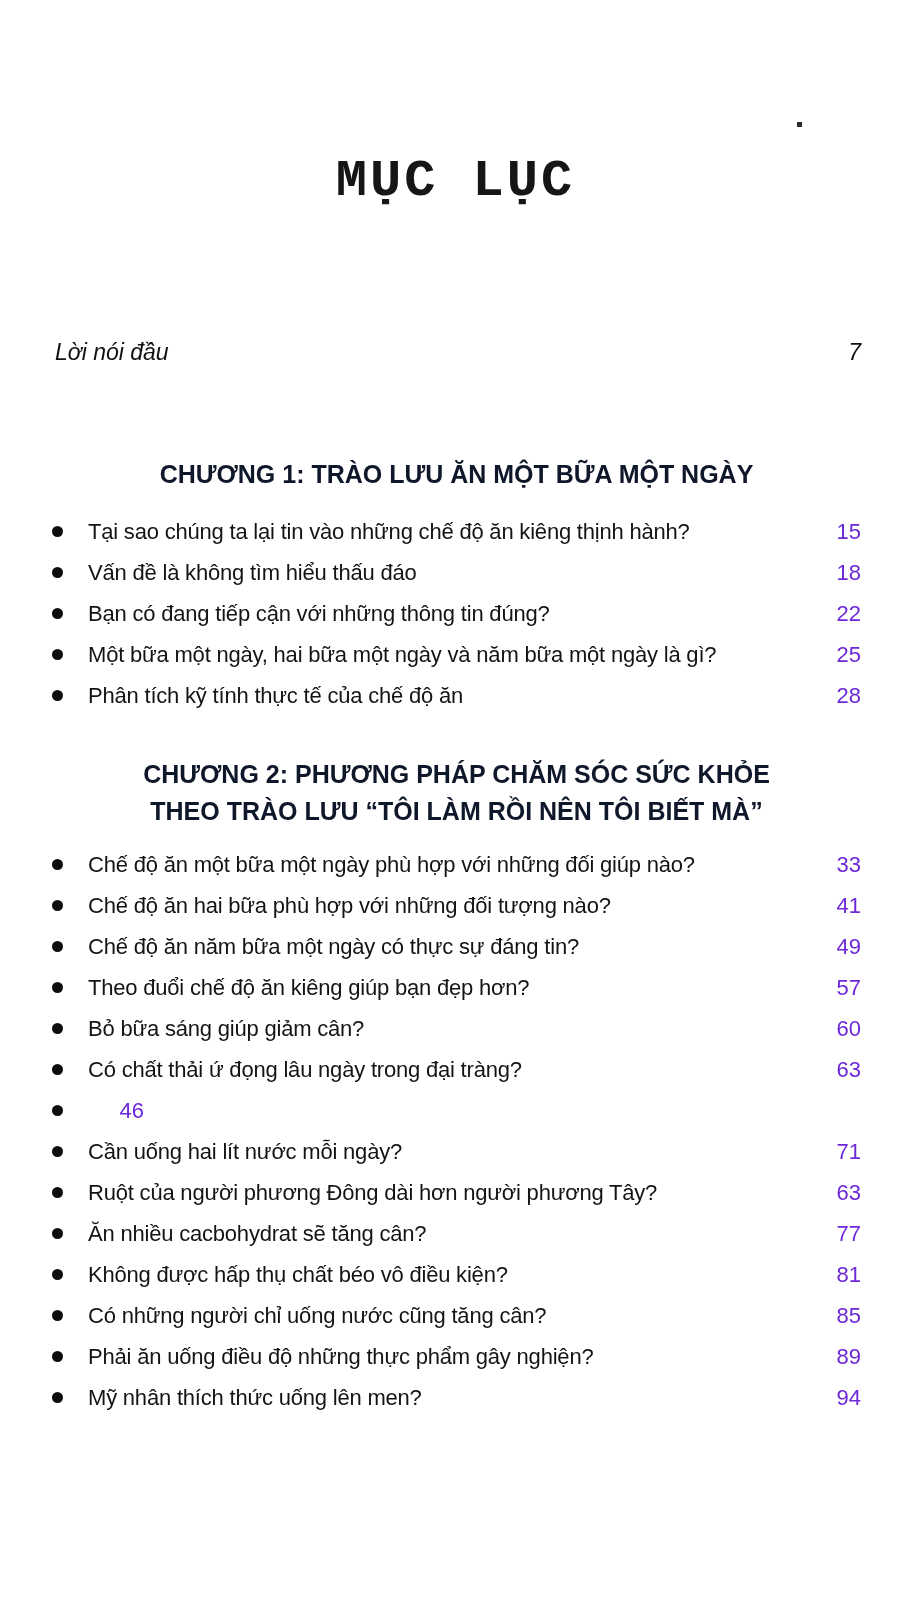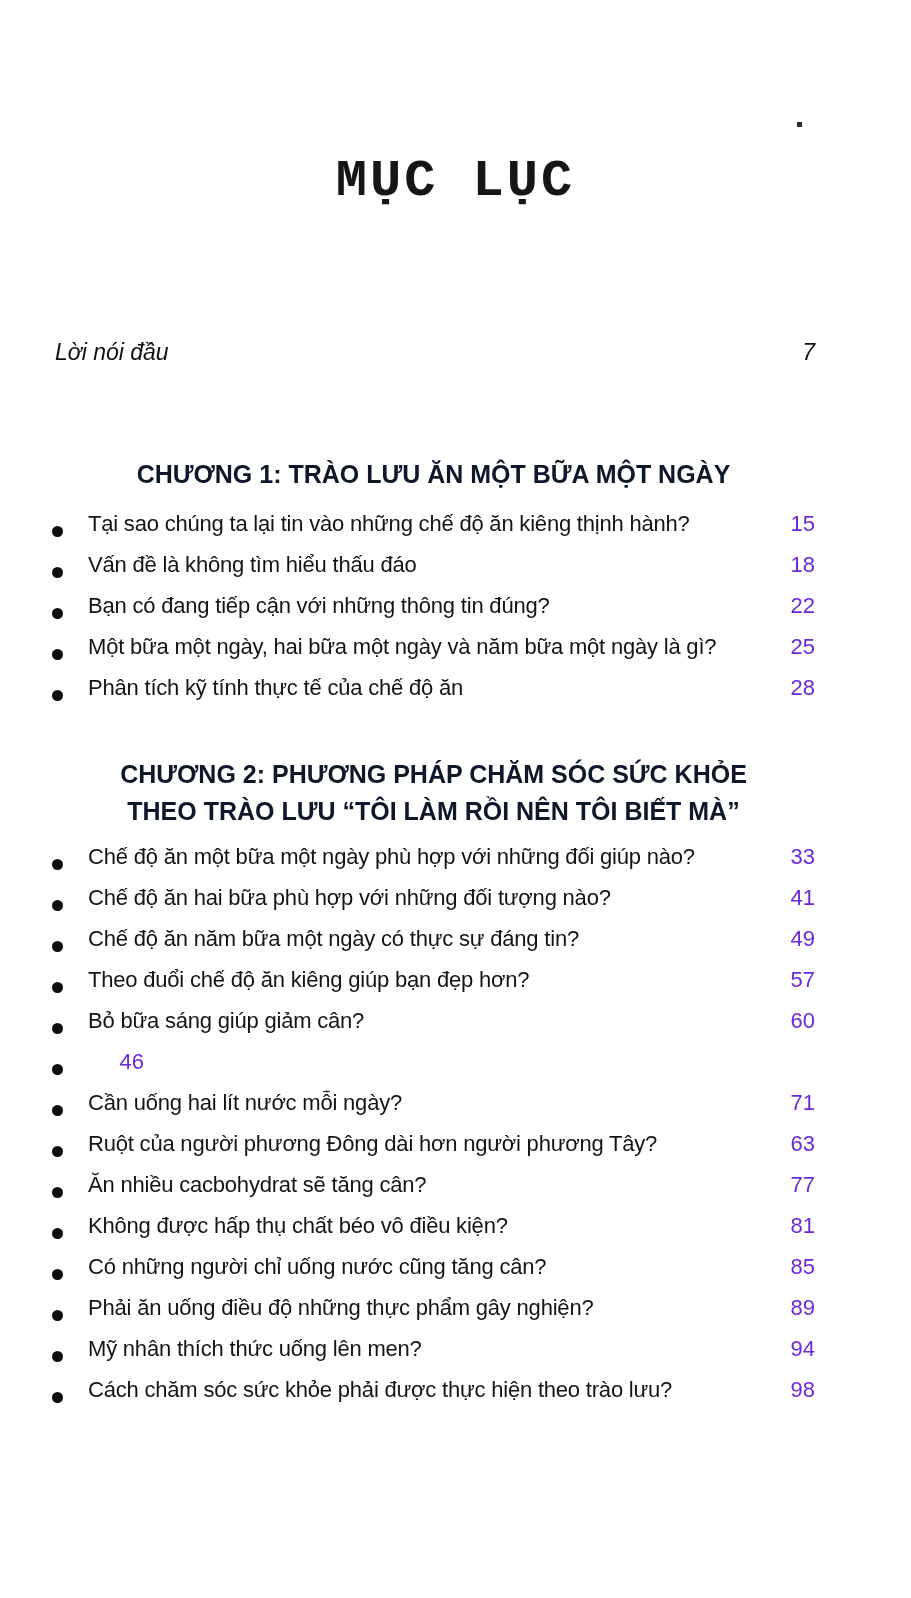--- a/index.html
+++ b/index.html
@@ -24,21 +24,21 @@
     margin-top: 152px;
     text-align: center;
     font-family: Liberation Mono, monospace;
     font-weight: 700;
     font-size: 52px;
     letter-spacing: 3px;
     color: #161616;
   }
   .content {
     margin-left: 52px;
-    margin-right: 96px; 
+    margin-right: 50px; 
   }
   .preface-row {
     margin-top: 128px;
     display: flex;
     align-items: baseline;
   }
   .preface-label {
     font-style: italic;
     font-size: 23px;
     margin-left: 3px;
@@ -56,21 +56,21 @@
     font-size: 25px;
     line-height: 37px;
     color: #0f172a;
   }
   .chapter-heading.first { margin-top: 90px; }
   .chapter-heading.second { margin-top: 40px; }
   .toc-list { margin-top: 18px; }
   .toc-list.second { margin-top: 14px; }
   .row {
     display: flex;
-    align-items: flex-start;
+    align-items: center;
     height: 41px;
     font-size: 22px;
   }
   .bullet {
     width: 11px;
     height: 11px;
     border-radius: 50%;
     background: #0d0d0d;
     align-self: center;
     flex: 0 0 11px;
@@ -159,20 +159,25 @@
       <span class="row-title">Theo đuổi chế độ ăn kiêng giúp bạn đẹp hơn?</span>
       <span class="row-page">57</span>
     </div>
     <div class="row">
       <span class="bullet"></span>
       <span class="row-title">Bỏ bữa sáng giúp giảm cân?</span>
       <span class="row-page">60</span>
     </div>
     <div class="row">
       <span class="bullet"></span>
+      <span class="row-title">Có chất thải ứ đọng lâu ngày trong đại tràng?</span>
+      <span class="row-page">63</span>
+    </div>
+    <div class="row">
+      <span class="bullet"></span>
       <span class="row-page">46</span>
     </div>
     <div class="row">
       <span class="bullet"></span>
       <span class="row-title">Cần uống hai lít nước mỗi ngày?</span>
       <span class="row-page">71</span>
     </div>
     <div class="row">
       <span class="bullet"></span>
       <span class="row-title">Ruột của người phương Đông dài hơn người phương Tây?</span>
@@ -196,20 +201,15 @@
     <div class="row">
       <span class="bullet"></span>
       <span class="row-title">Phải ăn uống điều độ những thực phẩm gây nghiện?</span>
       <span class="row-page">89</span>
     </div>
     <div class="row">
       <span class="bullet"></span>
       <span class="row-title">Mỹ nhân thích thức uống lên men?</span>
       <span class="row-page">94</span>
     </div>
-    <div class="row">
-      <span class="bullet"></span>
-      <span class="row-title">Cách chăm sóc sức khỏe phải được thực hiện theo trào lưu?</span>
-      <span class="row-page">98</span>
-    </div>
   </div>
 
 </div>
 
 </body></html>

